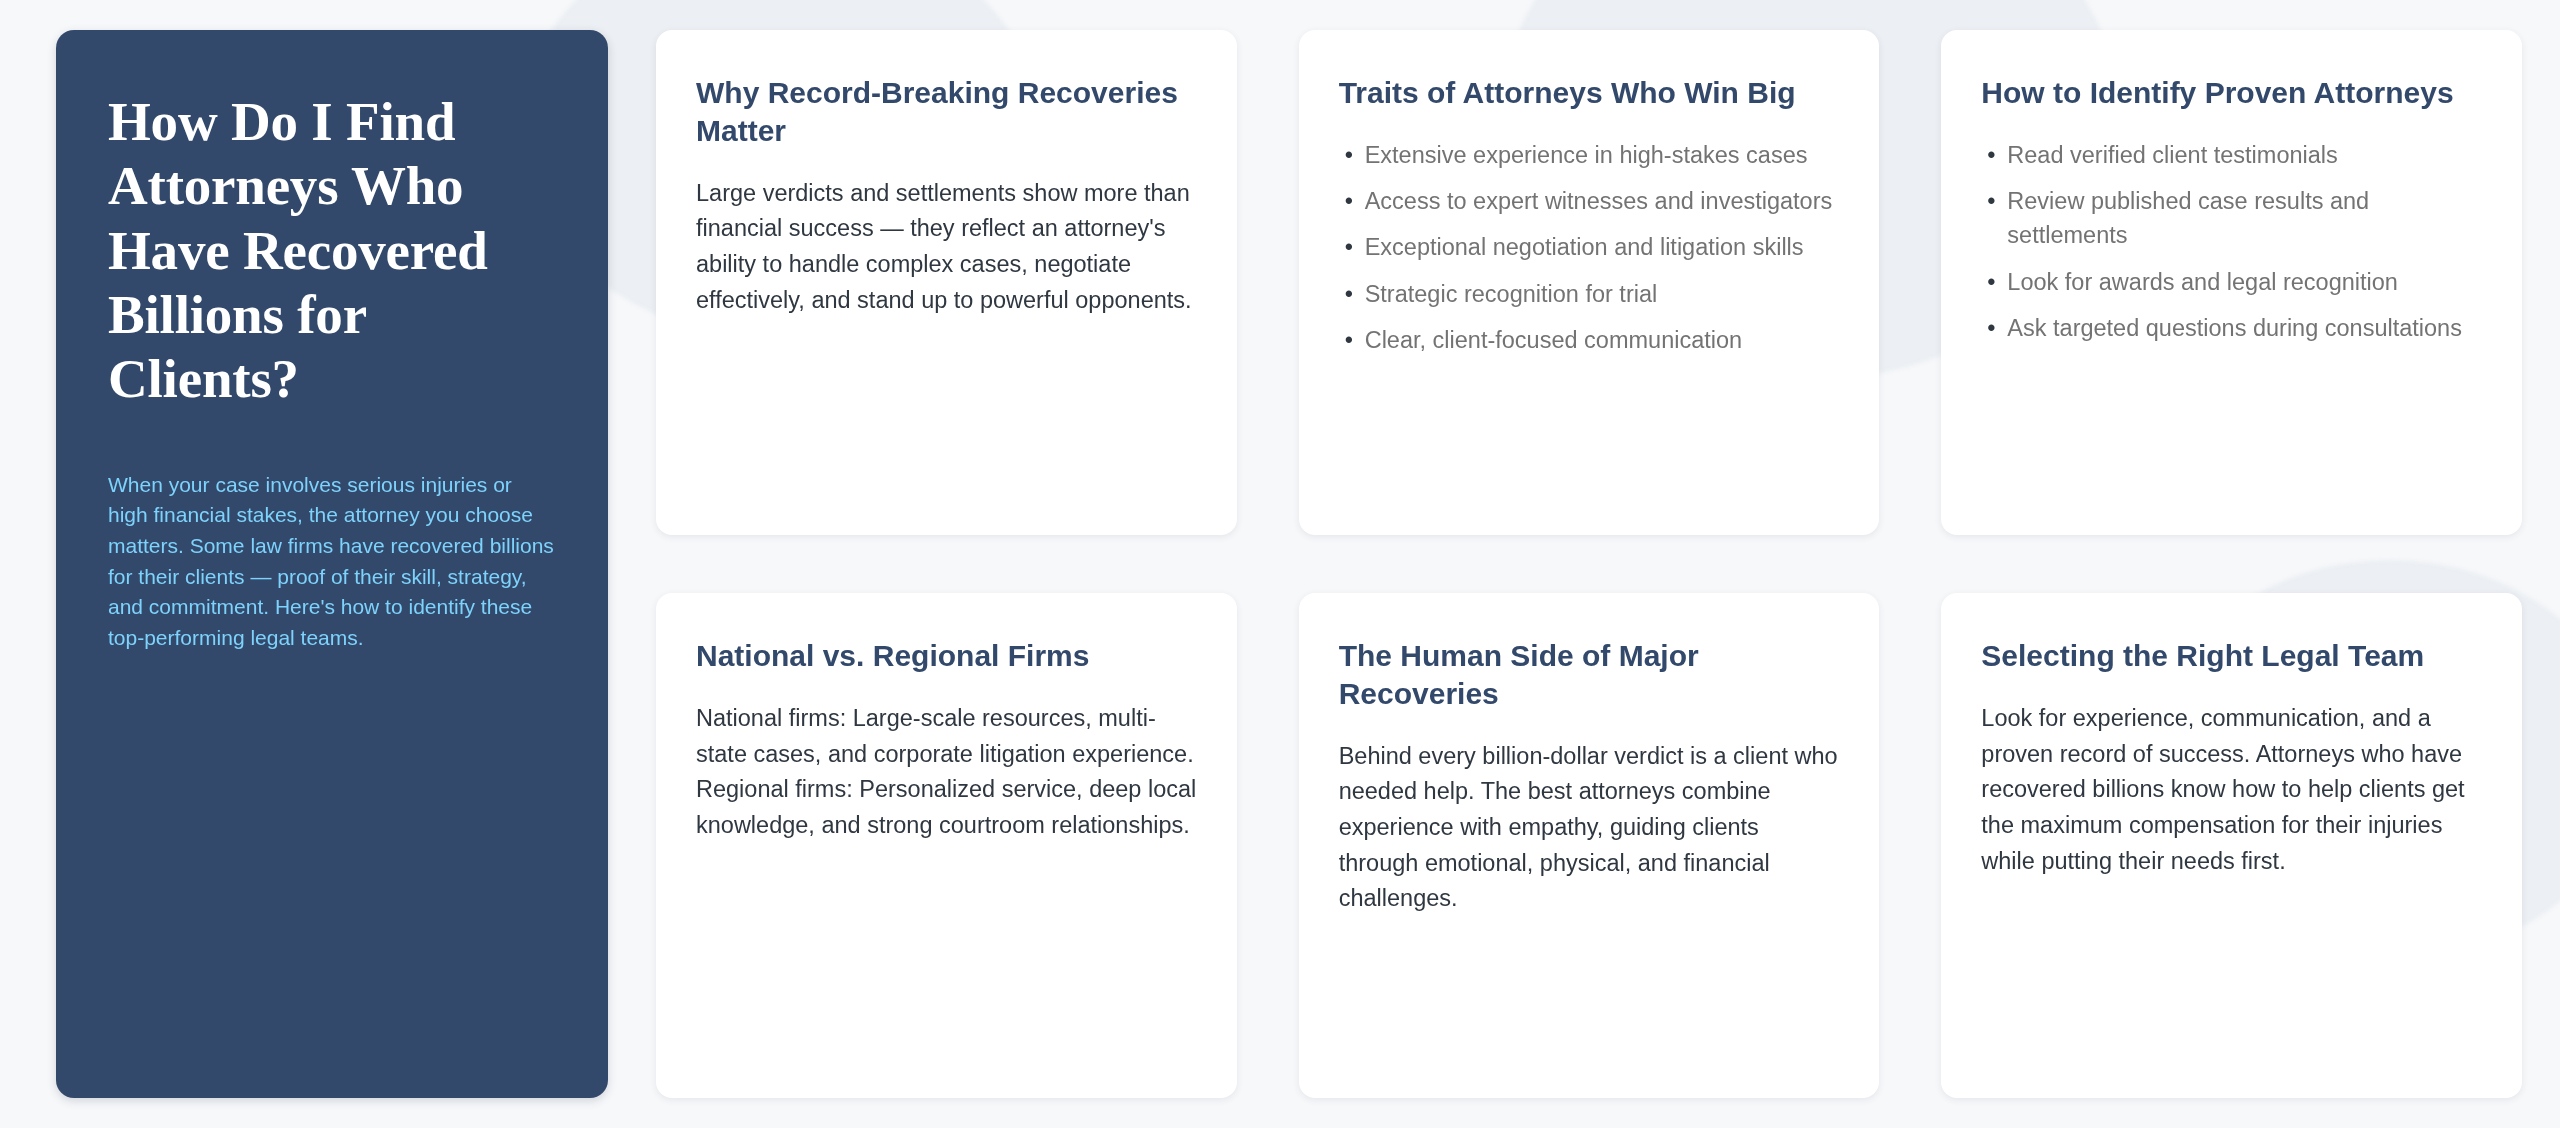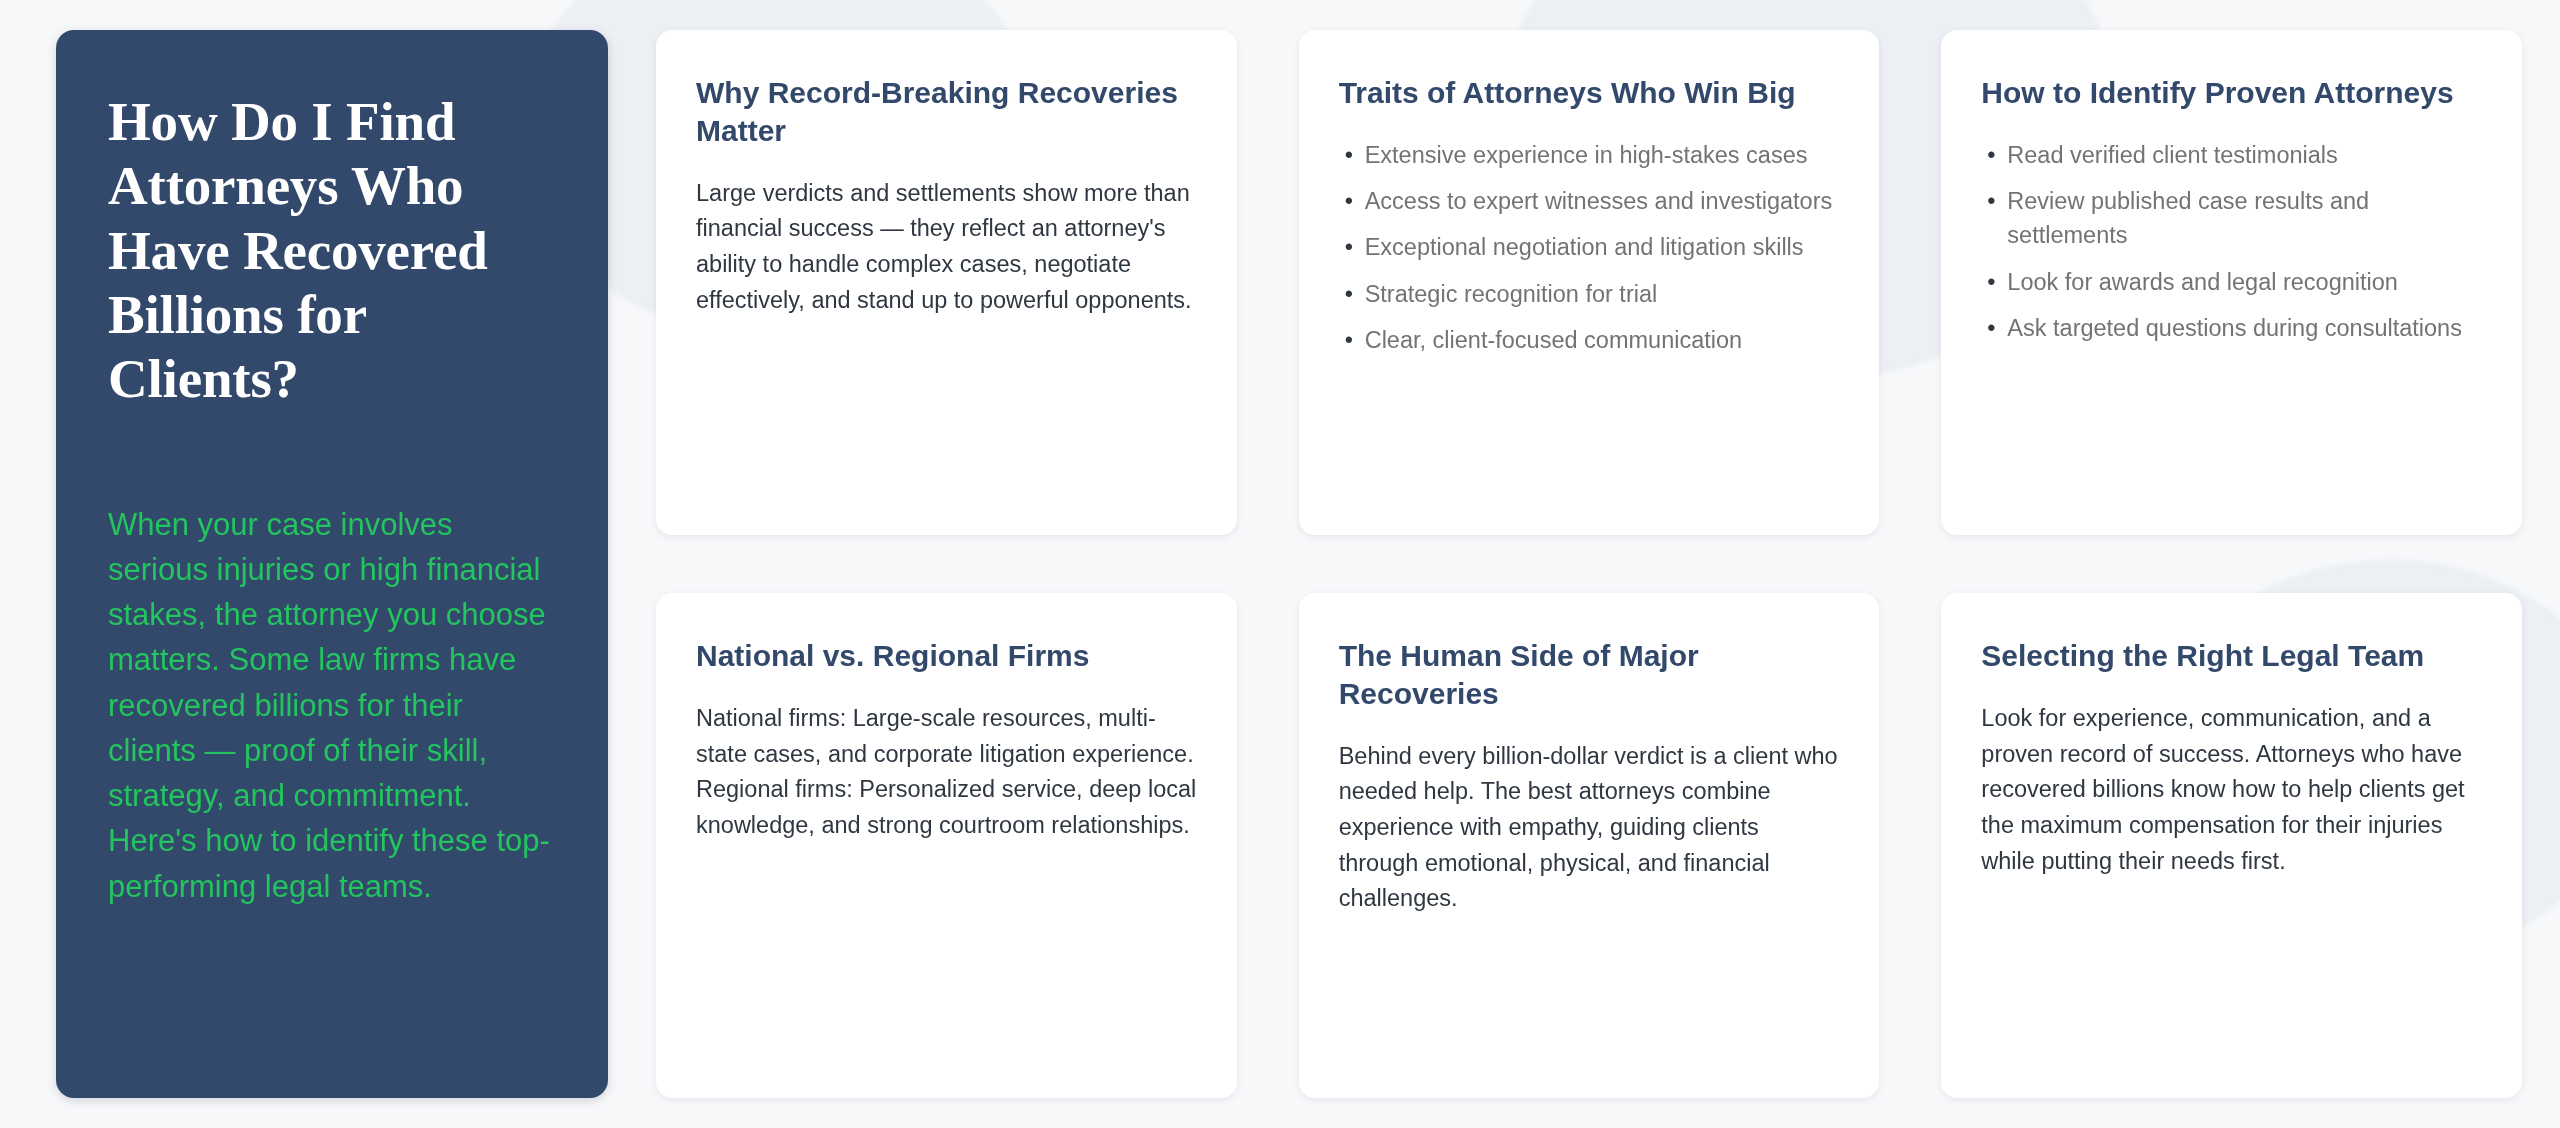--- a/index.html
+++ b/index.html
@@ -36,34 +36,33 @@
     position: relative;
     z-index: 2;
     width: 552px;
     min-width: 552px;
     background: #33496b;
     border-radius: 18px;
     padding: 60px 52px 52px 52px;
     display: flex;
     flex-direction: column;
     box-shadow: 0 3px 10px rgba(40,55,80,0.18);
-    gap: 32px;
   }
   .hero-title {
     font-family: "Liberation Serif", serif;
     color: #ffffff;
     font-size: 55px;
     line-height: 1.17;
     font-weight: 700;
     letter-spacing: -0.2px;
   }
   .hero-body {
     margin-top: 58px;
-    color: #22c55e;
-    font-size: 31px;
+    color: #7dd3fc;
+    font-size: 21px;
     line-height: 1.46;
   }
 
   
   .grid {
     position: relative;
     z-index: 2;
     flex: 1;
     display: grid;
     grid-template-columns: repeat(3, 1fr);

